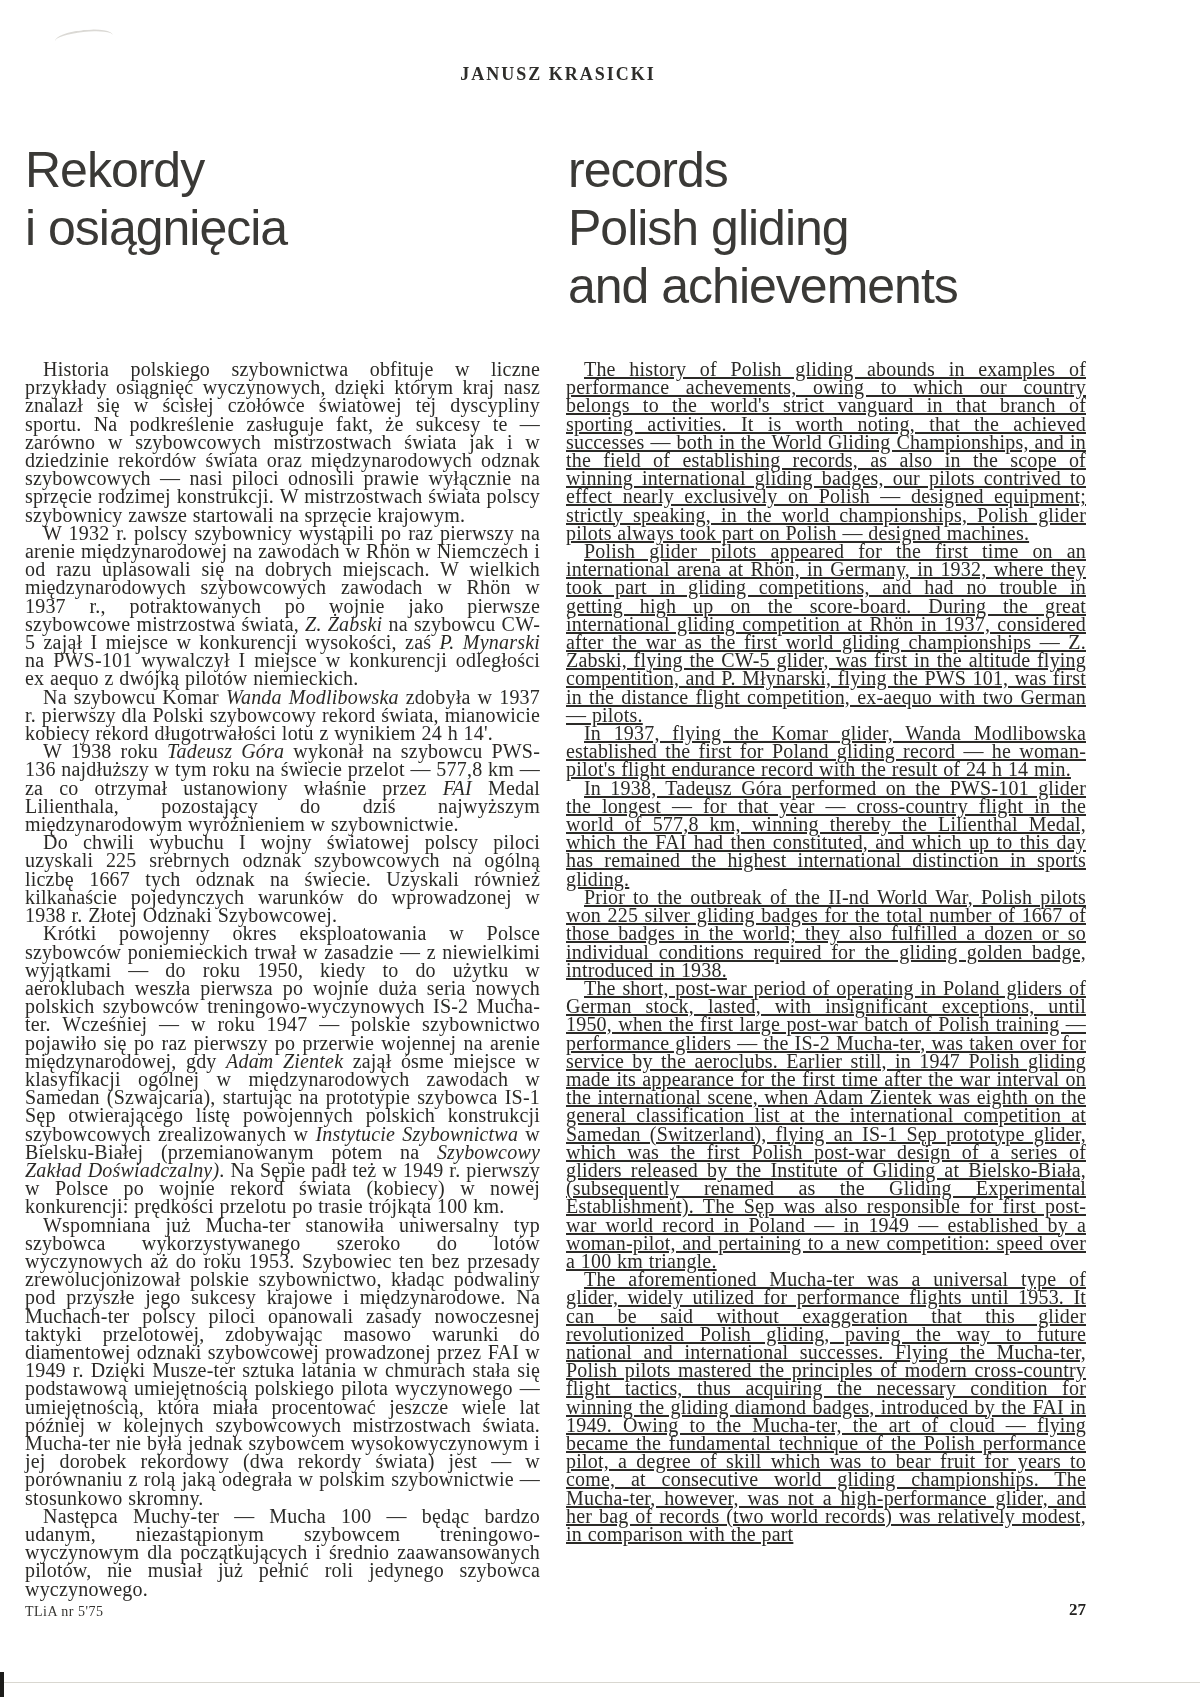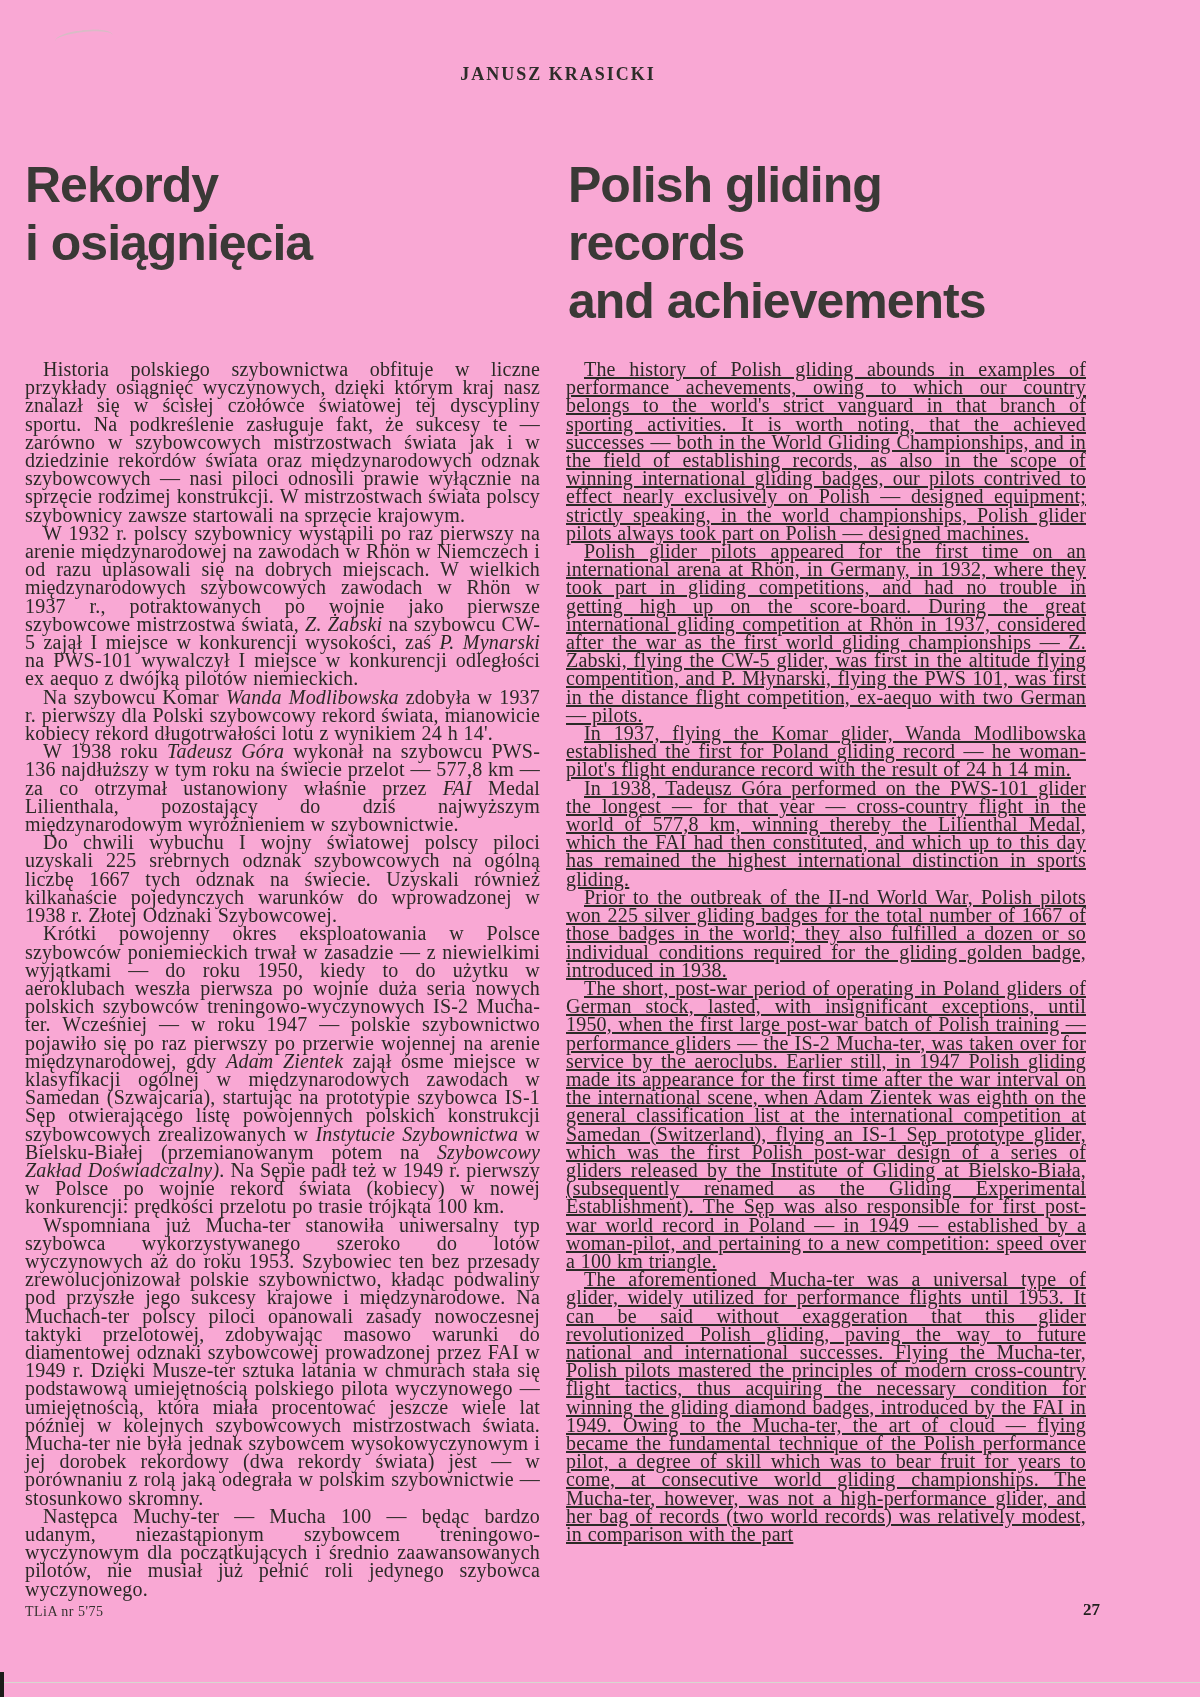--- a/index.html
+++ b/index.html
@@ -1,34 +1,34 @@
 <!DOCTYPE html>
 <html lang="pl"><head>
 <meta charset="utf-8">
 <style>
   html, body { margin:0; padding:0; background:#e8e7e3; }
   .page {
     position:relative;
     width:1200px; height:1697px;
-    background:#f9a8d4;
+    background:#ffffff;
     font-family:"Liberation Serif", serif;
     color:#2b2a27;
     overflow:hidden;
     margin:0 auto;
   }
   .author {
     position:absolute; top:64px; left:0; width:1116px;
     text-align:center;
     font-size:18px; font-weight:bold; letter-spacing:2px;
     color:#2e2d2a;
   }
   .title {
-    position:absolute; top:156px;
+    position:absolute; top:141px;
     font-family:"Liberation Sans", sans-serif;
-    font-weight:bold;
+    font-weight:normal;
     font-size:50px; line-height:58px; letter-spacing:-1px;
     color:#3a3936;
   }
   .title-left  { left:25px; }
   .title-right { left:568px; }
   .col {
     position:absolute; top:360px;
     font-size:20px; line-height:18.2px;
     text-align:justify;
     letter-spacing:0.2px; word-spacing:0.5px;
@@ -36,21 +36,21 @@
   .col p { margin:0; text-indent:18px; }
   .col em { font-style:italic; }
   .col-left  { left:25px;  width:515px; }
   .col-right { left:566px; width:520px;text-decoration:underline; }
   .footer-left {
     position:absolute; left:25px; top:1604px;
     font-size:14px; letter-spacing:0.5px; color:#34332f;
   }
   .page-number {
     position:absolute; left:1055px; top:1600px; width:45px;
-    text-align:right; font-size:17px; font-weight:bold; color:#232220;
+    text-align:center; font-size:17px; font-weight:bold; color:#232220;
   }
   .scan-line   { position:absolute; left:0; top:1682px; width:1200px; height:1px; background:#d9d7d0; }
   .corner-mark { position:absolute; left:0; top:1672px; width:4px; height:25px; background:#1c1c1a; }
   .smudge-top  {
     position:absolute; left:55px; top:30px; width:58px; height:14px;
     border-top:2px solid #c8c6bf; border-radius:50%;
     opacity:0.65; transform:rotate(-6deg);
   }
 </style>
 </head>
@@ -61,22 +61,22 @@
   <div class="smudge-top"></div>
 
   <div class="author">JANUSZ KRASICKI</div>
 
   <div class="title title-left">
       <div>Rekordy</div>
       <div>i osiągnięcia</div>
     </div>
 
   <div class="title title-right">
+      <div>records</div>
       <div>Polish gliding</div>
-      <div>records</div>
       <div>and achievements</div>
     </div>
 
   <div class="col col-left">
       <p><span>Historia polskiego szybownictwa obfituje w liczne przykłady osiągnięć wyczynowych, dzięki którym kraj nasz znalazł się w ścisłej czołówce światowej tej dyscypliny sportu. Na podkreślenie zasługuje fakt, że sukcesy te — zarówno w szybowcowych mistrzostwach świata jak i w dziedzinie rekordów świata oraz międzynarodowych odznak szybowcowych — nasi piloci odnosili prawie wyłącznie na sprzęcie rodzimej konstrukcji. W mistrzostwach świata polscy szybownicy zawsze startowali na sprzęcie krajowym.</span></p>
       <p><span>W 1932 r. polscy szybownicy wystąpili po raz pierwszy na arenie międzynarodowej na zawodach w Rhön w Niemczech i od razu uplasowali się na dobrych miejscach. W wielkich międzynarodowych szybowcowych zawodach w Rhön w 1937 r., potraktowanych po wojnie jako pierwsze szybowcowe mistrzostwa świata, </span><em>Z. Żabski</em><span> na szybowcu CW-5 zajął I miejsce w konkurencji wysokości, zaś </span><em>P. Mynarski</em><span> na PWS-101 wywalczył I miejsce w konkurencji odległości ex aequo z dwójką pilotów niemieckich.</span></p>
       <p><span>Na szybowcu Komar </span><em>Wanda Modlibowska</em><span> zdobyła w 1937 r. pierwszy dla Polski szybowcowy rekord świata, mianowicie kobiecy rekord długotrwałości lotu z wynikiem 24 h 14'.</span></p>
       <p><span>W 1938 roku </span><em>Tadeusz Góra</em><span> wykonał na szybowcu PWS-136 najdłuższy w tym roku na świecie przelot — 577,8 km — za co otrzymał ustanowiony właśnie przez </span><em>FAI</em><span> Medal Lilienthala, pozostający do dziś najwyższym międzynarodowym wyróżnieniem w szybownictwie.</span></p>
       <p><span>Do chwili wybuchu I wojny światowej polscy piloci uzyskali 225 srebrnych odznak szybowcowych na ogólną liczbę 1667 tych odznak na świecie. Uzyskali również kilkanaście pojedynczych warunków do wprowadzonej w 1938 r. Złotej Odznaki Szybowcowej.</span></p>
       <p><span>Krótki powojenny okres eksploatowania w Polsce szybowców poniemieckich trwał w zasadzie — z niewielkimi wyjątkami — do roku 1950, kiedy to do użytku w aeroklubach weszła pierwsza po wojnie duża seria nowych polskich szybowców treningowo-wyczynowych IS-2 Mucha-ter. Wcześniej — w roku 1947 — polskie szybownictwo pojawiło się po raz pierwszy po przerwie wojennej na arenie międzynarodowej, gdy </span><em>Adam Zientek</em><span> zajął ósme miejsce w klasyfikacji ogólnej w międzynarodowych zawodach w Samedan (Szwajcaria), startując na prototypie szybowca IS-1 Sęp otwierającego listę powojennych polskich konstrukcji szybowcowych zrealizowanych w </span><em>Instytucie Szybownictwa</em><span> w Bielsku-Białej (przemianowanym potem na </span><em>Szybowcowy Zakład Doświadczalny)</em><span>. Na Sępie padł też w 1949 r. pierwszy w Polsce po wojnie rekord świata (kobiecy) w nowej konkurencji: prędkości przelotu po trasie trójkąta 100 km.</span></p>

